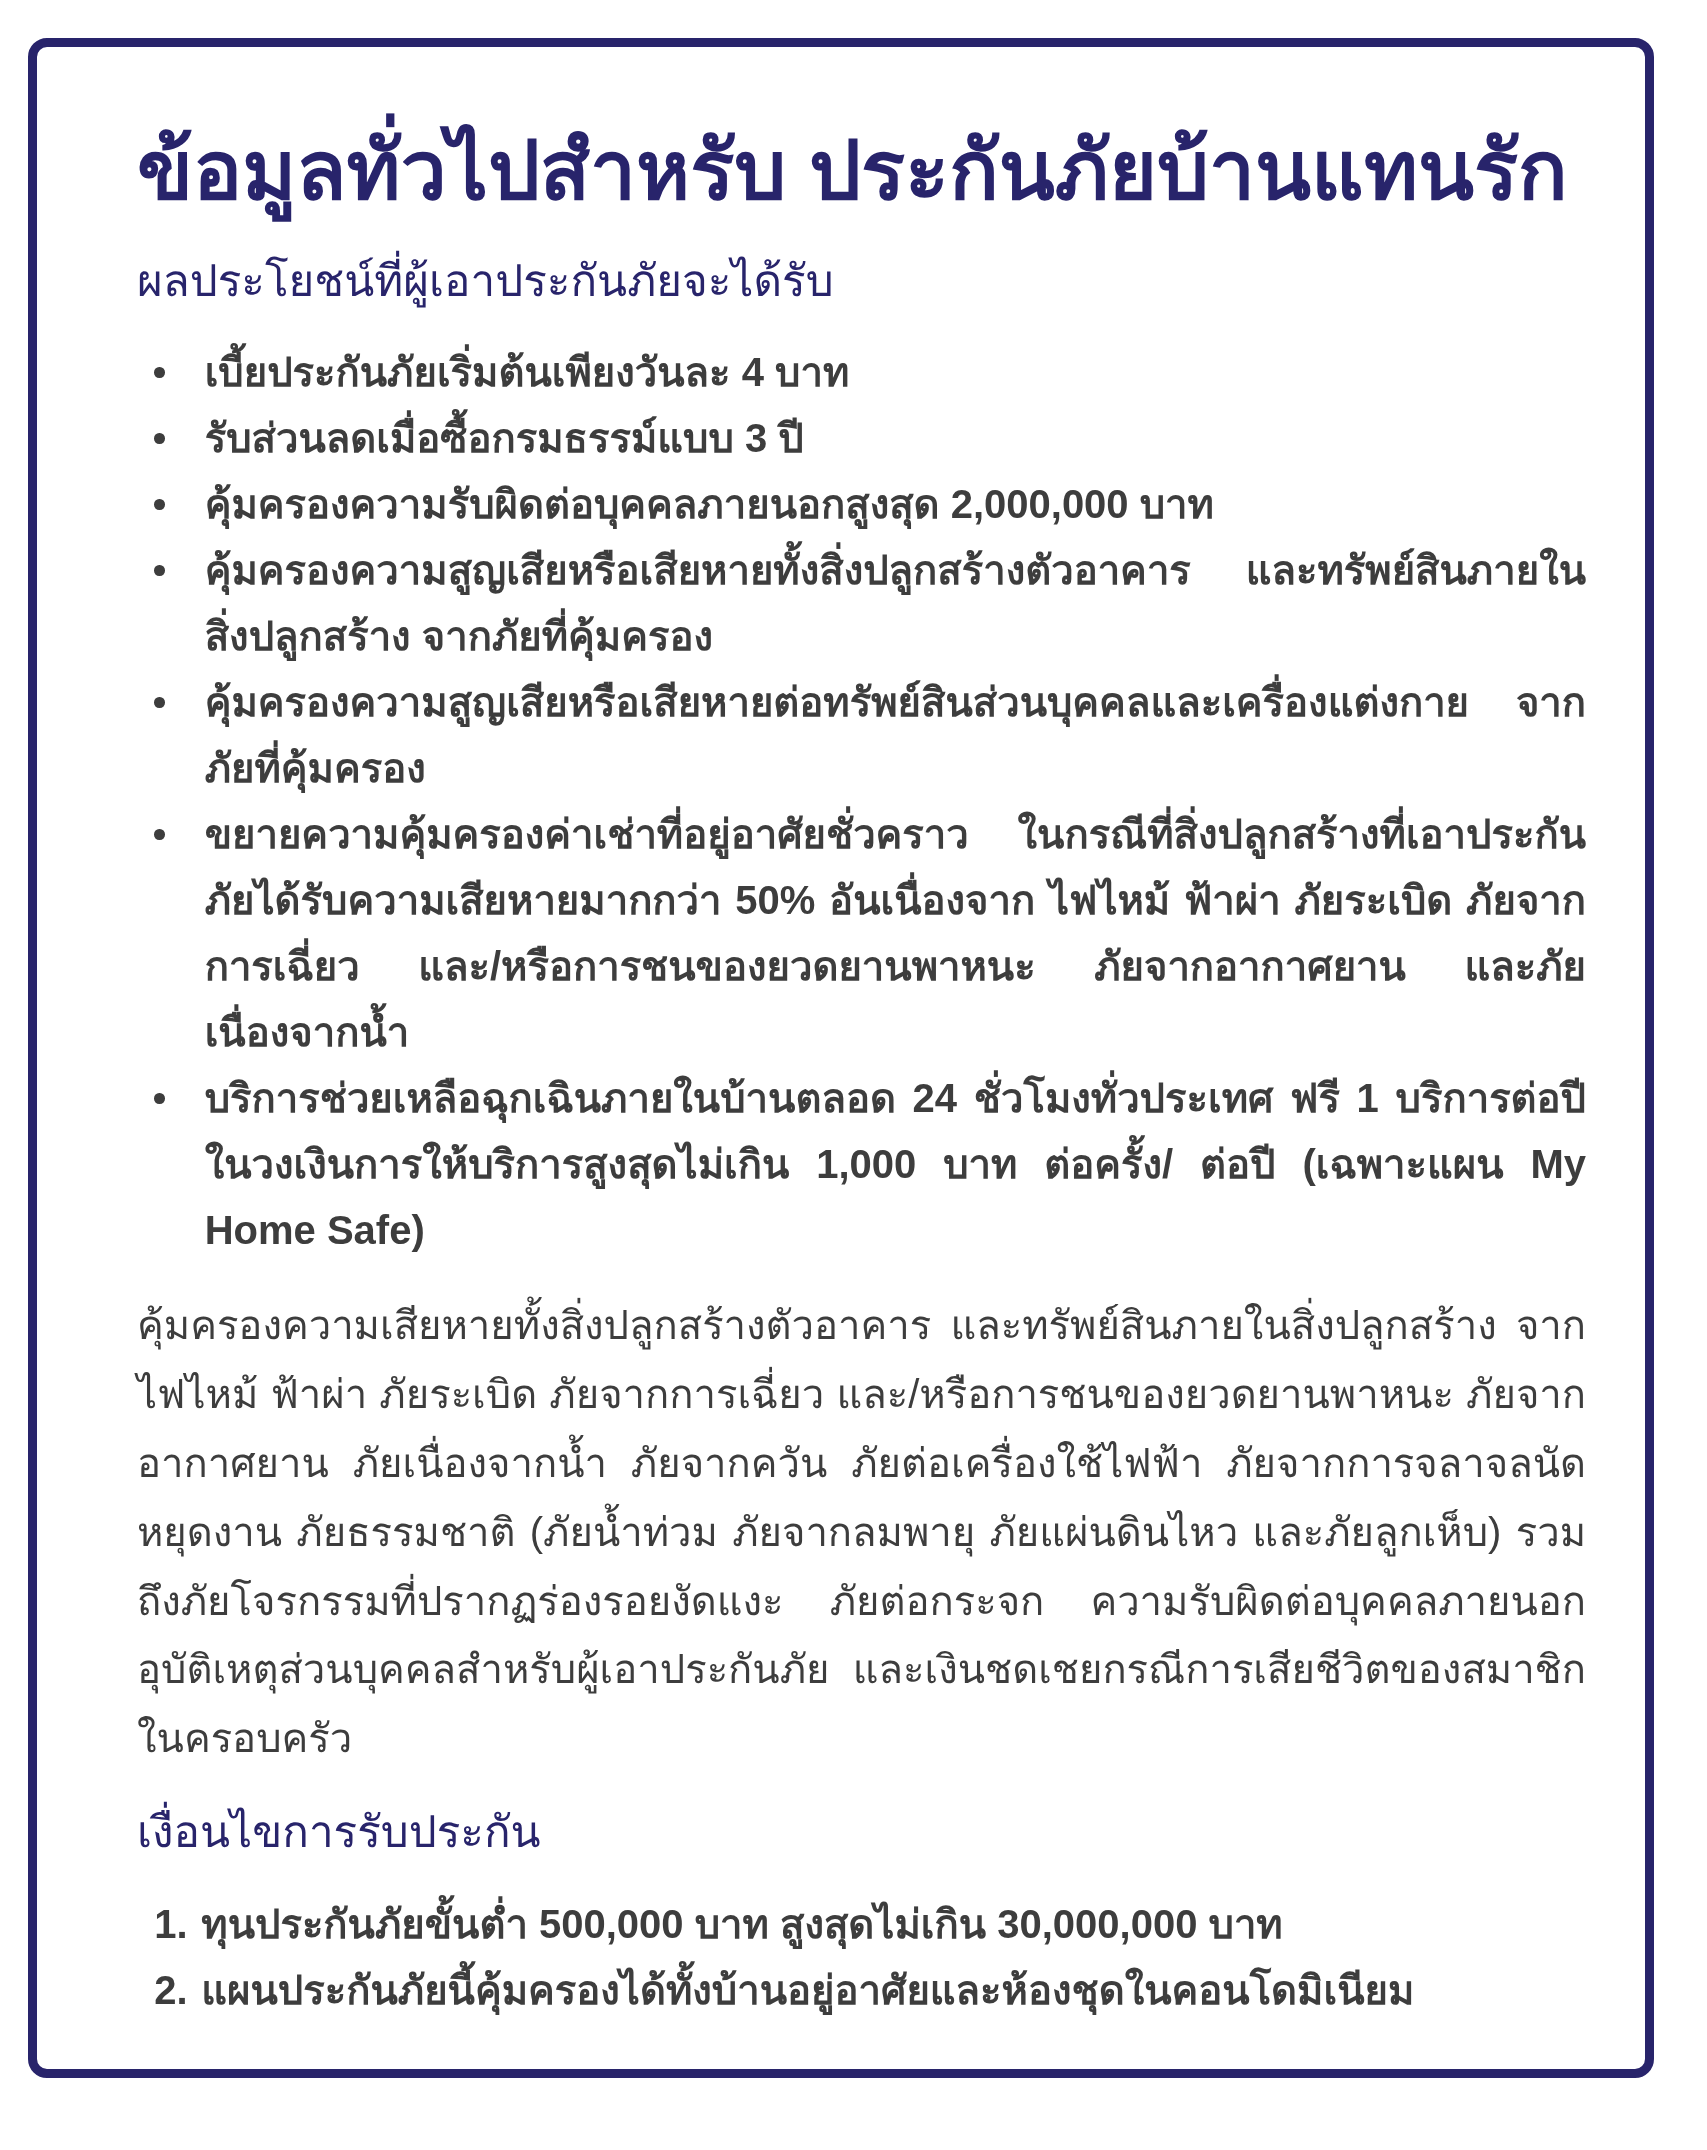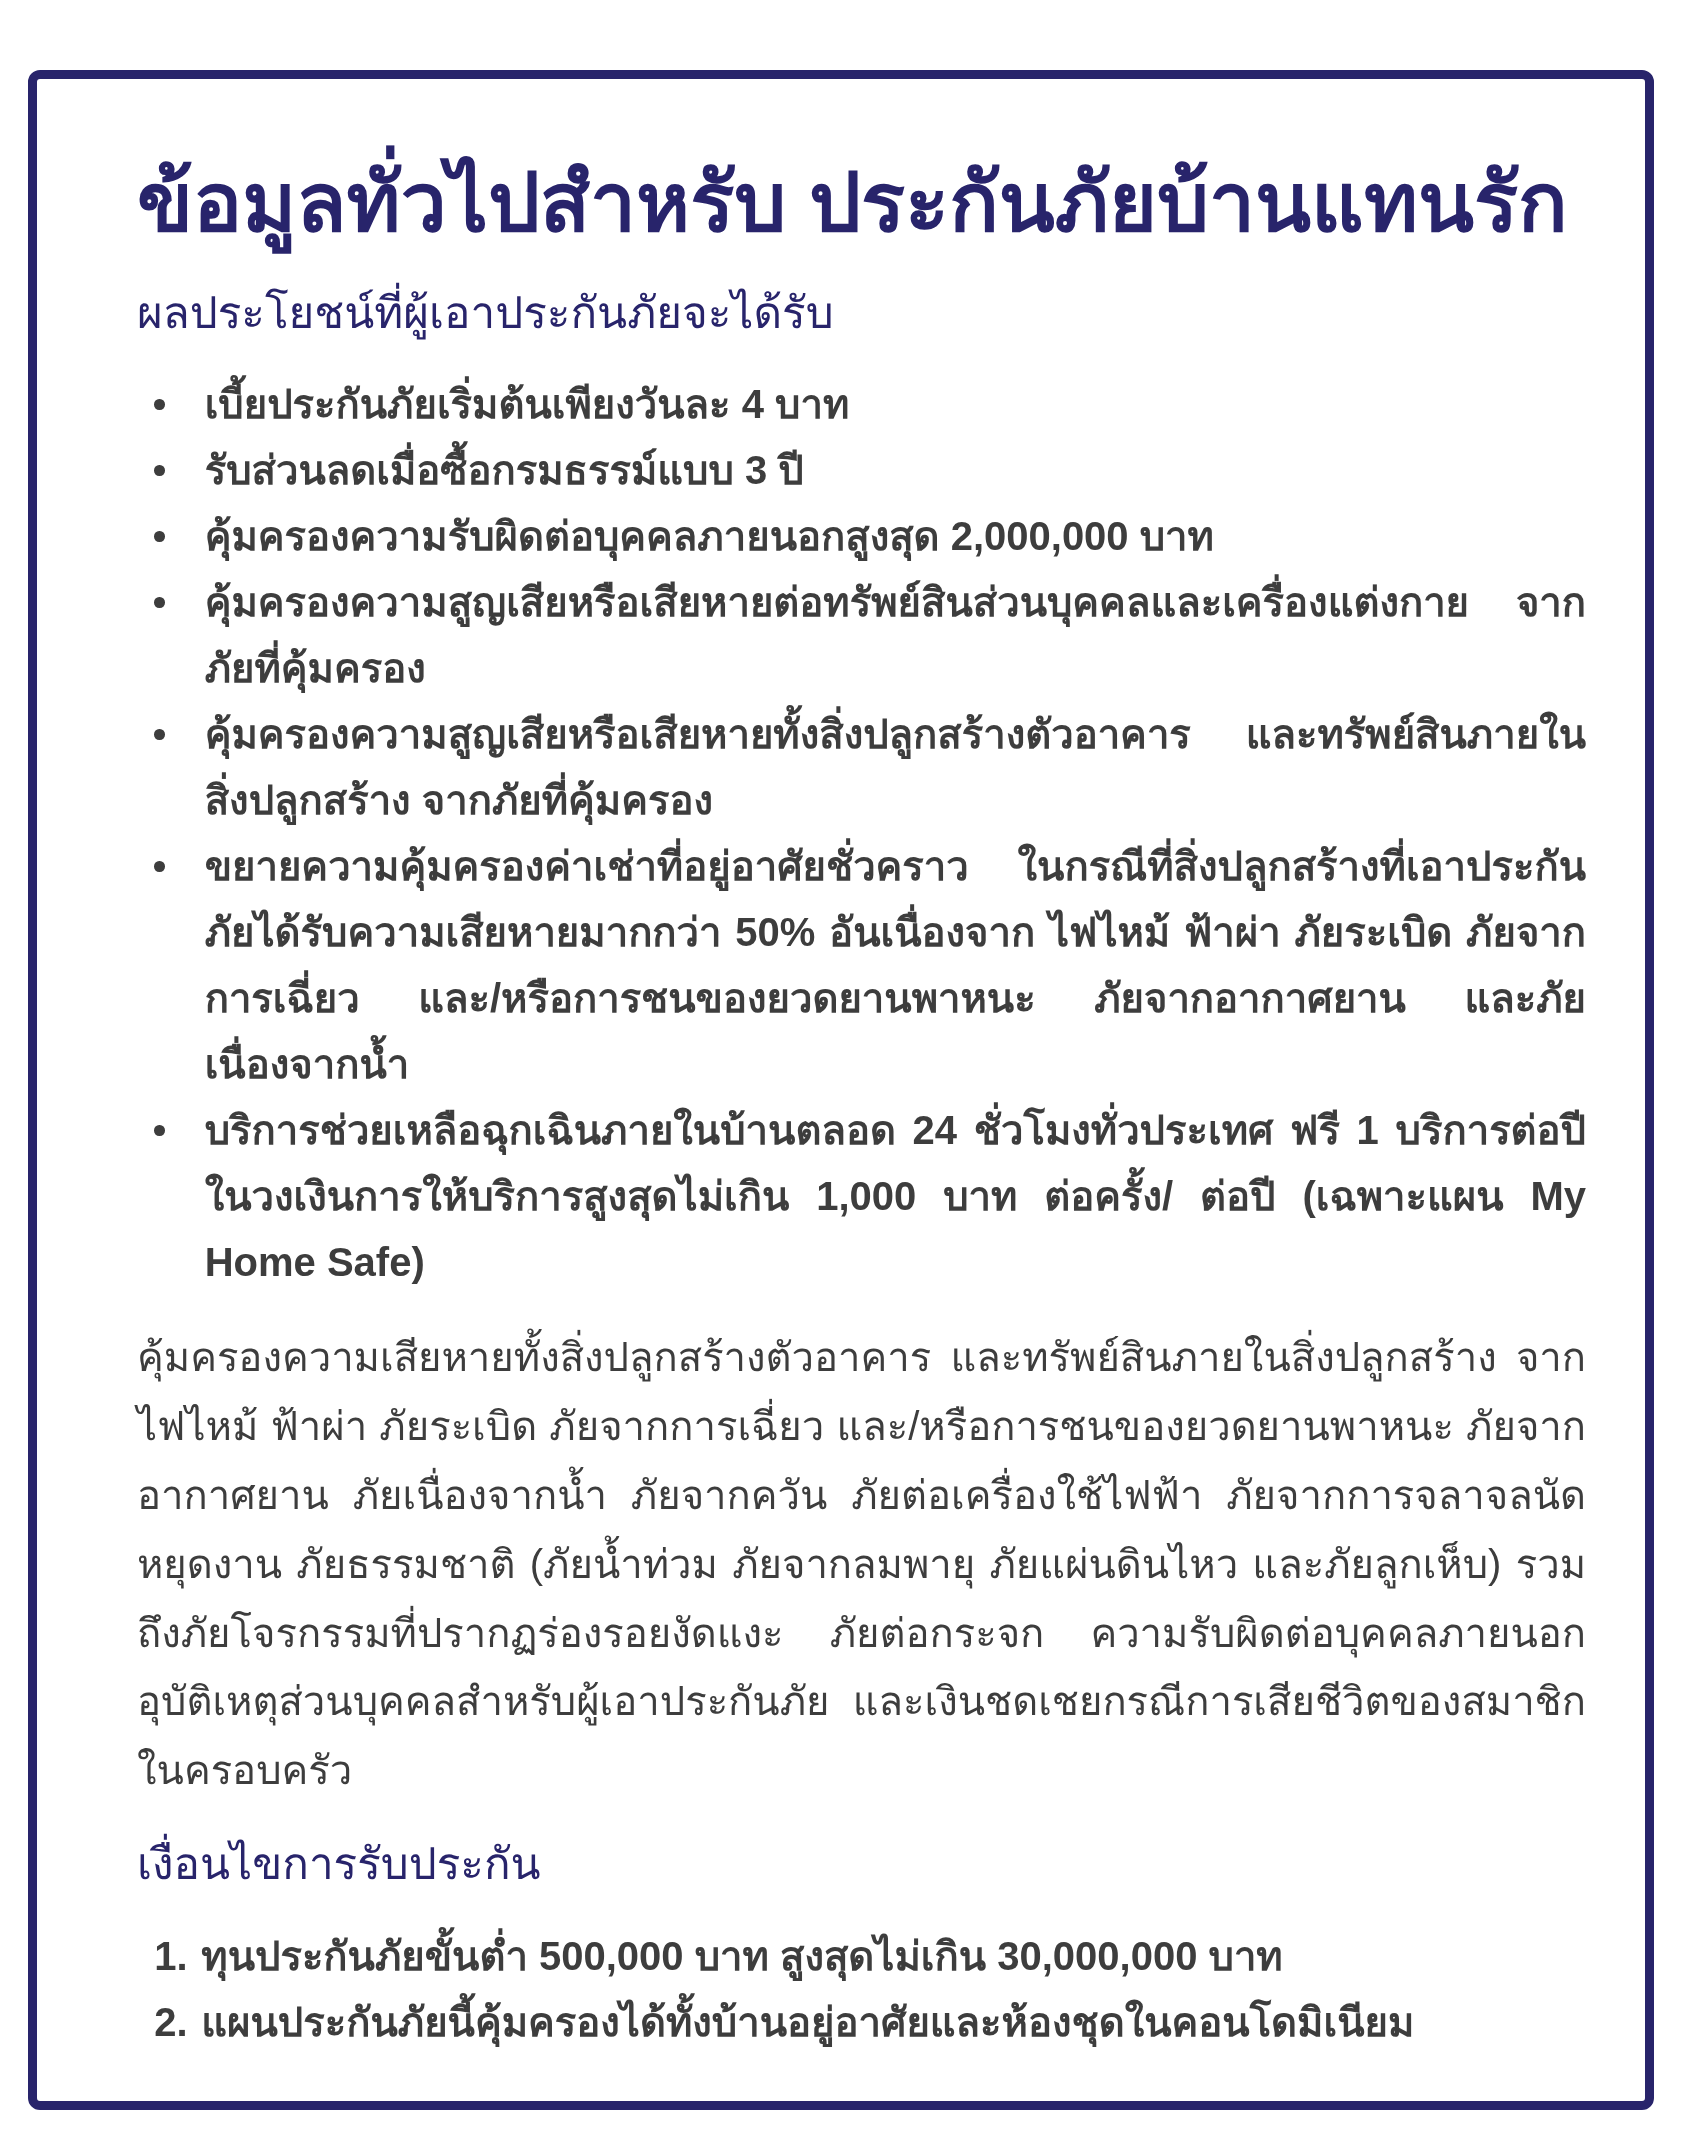--- a/index.html
+++ b/index.html
@@ -11,24 +11,23 @@
     font-family: "Liberation Sans", sans-serif;
   }
   .frame {
     position: absolute;
     left: 28px;
     top: 38px;
     width: 1626px;
     height: 2040px;
     box-sizing: border-box;
     border: 9px solid #28246B;
-    border-radius: 12px;
+    border-radius: 19px;
     background: #ffffff;
     overflow: hidden;
-    margin-top: 32px;
   }
   .content {
     box-sizing: border-box;
     padding: 67px 59px 0 100px;
   }
   .title {
     margin: 0 0 21px 0;
     font-size: 82px;
     line-height: 1.4;
     font-weight: 700;
@@ -104,25 +103,25 @@
         <li class="bullet-item">
           <span class="dot"></span>
           <span class="bullet-text">รับส่วนลดเมื่อซื้อกรมธรรม์แบบ 3 ปี</span>
         </li>
         <li class="bullet-item">
           <span class="dot"></span>
           <span class="bullet-text">คุ้มครองความรับผิดต่อบุคคลภายนอกสูงสุด 2,000,000 บาท</span>
         </li>
         <li class="bullet-item">
           <span class="dot"></span>
-          <span class="bullet-text">คุ้มครองความสูญเสียหรือเสียหายต่อทรัพย์สินส่วนบุคคลและเครื่องแต่งกาย จากภัยที่คุ้มครอง</span>
+          <span class="bullet-text">คุ้มครองความสูญเสียหรือเสียหายทั้งสิ่งปลูกสร้างตัวอาคาร และทรัพย์สินภายในสิ่งปลูกสร้าง จากภัยที่คุ้มครอง</span>
         </li>
         <li class="bullet-item">
           <span class="dot"></span>
-          <span class="bullet-text">คุ้มครองความสูญเสียหรือเสียหายทั้งสิ่งปลูกสร้างตัวอาคาร และทรัพย์สินภายในสิ่งปลูกสร้าง จากภัยที่คุ้มครอง</span>
+          <span class="bullet-text">คุ้มครองความสูญเสียหรือเสียหายต่อทรัพย์สินส่วนบุคคลและเครื่องแต่งกาย จากภัยที่คุ้มครอง</span>
         </li>
         <li class="bullet-item">
           <span class="dot"></span>
           <span class="bullet-text">ขยายความคุ้มครองค่าเช่าที่อยู่อาศัยชั่วคราว ในกรณีที่สิ่งปลูกสร้างที่เอาประกันภัยได้รับความเสียหายมากกว่า 50% อันเนื่องจาก ไฟไหม้ ฟ้าผ่า ภัยระเบิด ภัยจากการเฉี่ยว และ/หรือการชนของยวดยานพาหนะ ภัยจากอากาศยาน และภัยเนื่องจากน้ำ</span>
         </li>
         <li class="bullet-item">
           <span class="dot"></span>
           <span class="bullet-text">บริการช่วยเหลือฉุกเฉินภายในบ้านตลอด 24 ชั่วโมงทั่วประเทศ ฟรี 1 บริการต่อปี ในวงเงินการให้บริการสูงสุดไม่เกิน 1,000 บาท ต่อครั้ง/ ต่อปี (เฉพาะแผน My Home Safe)</span>
         </li>
       </ul>

